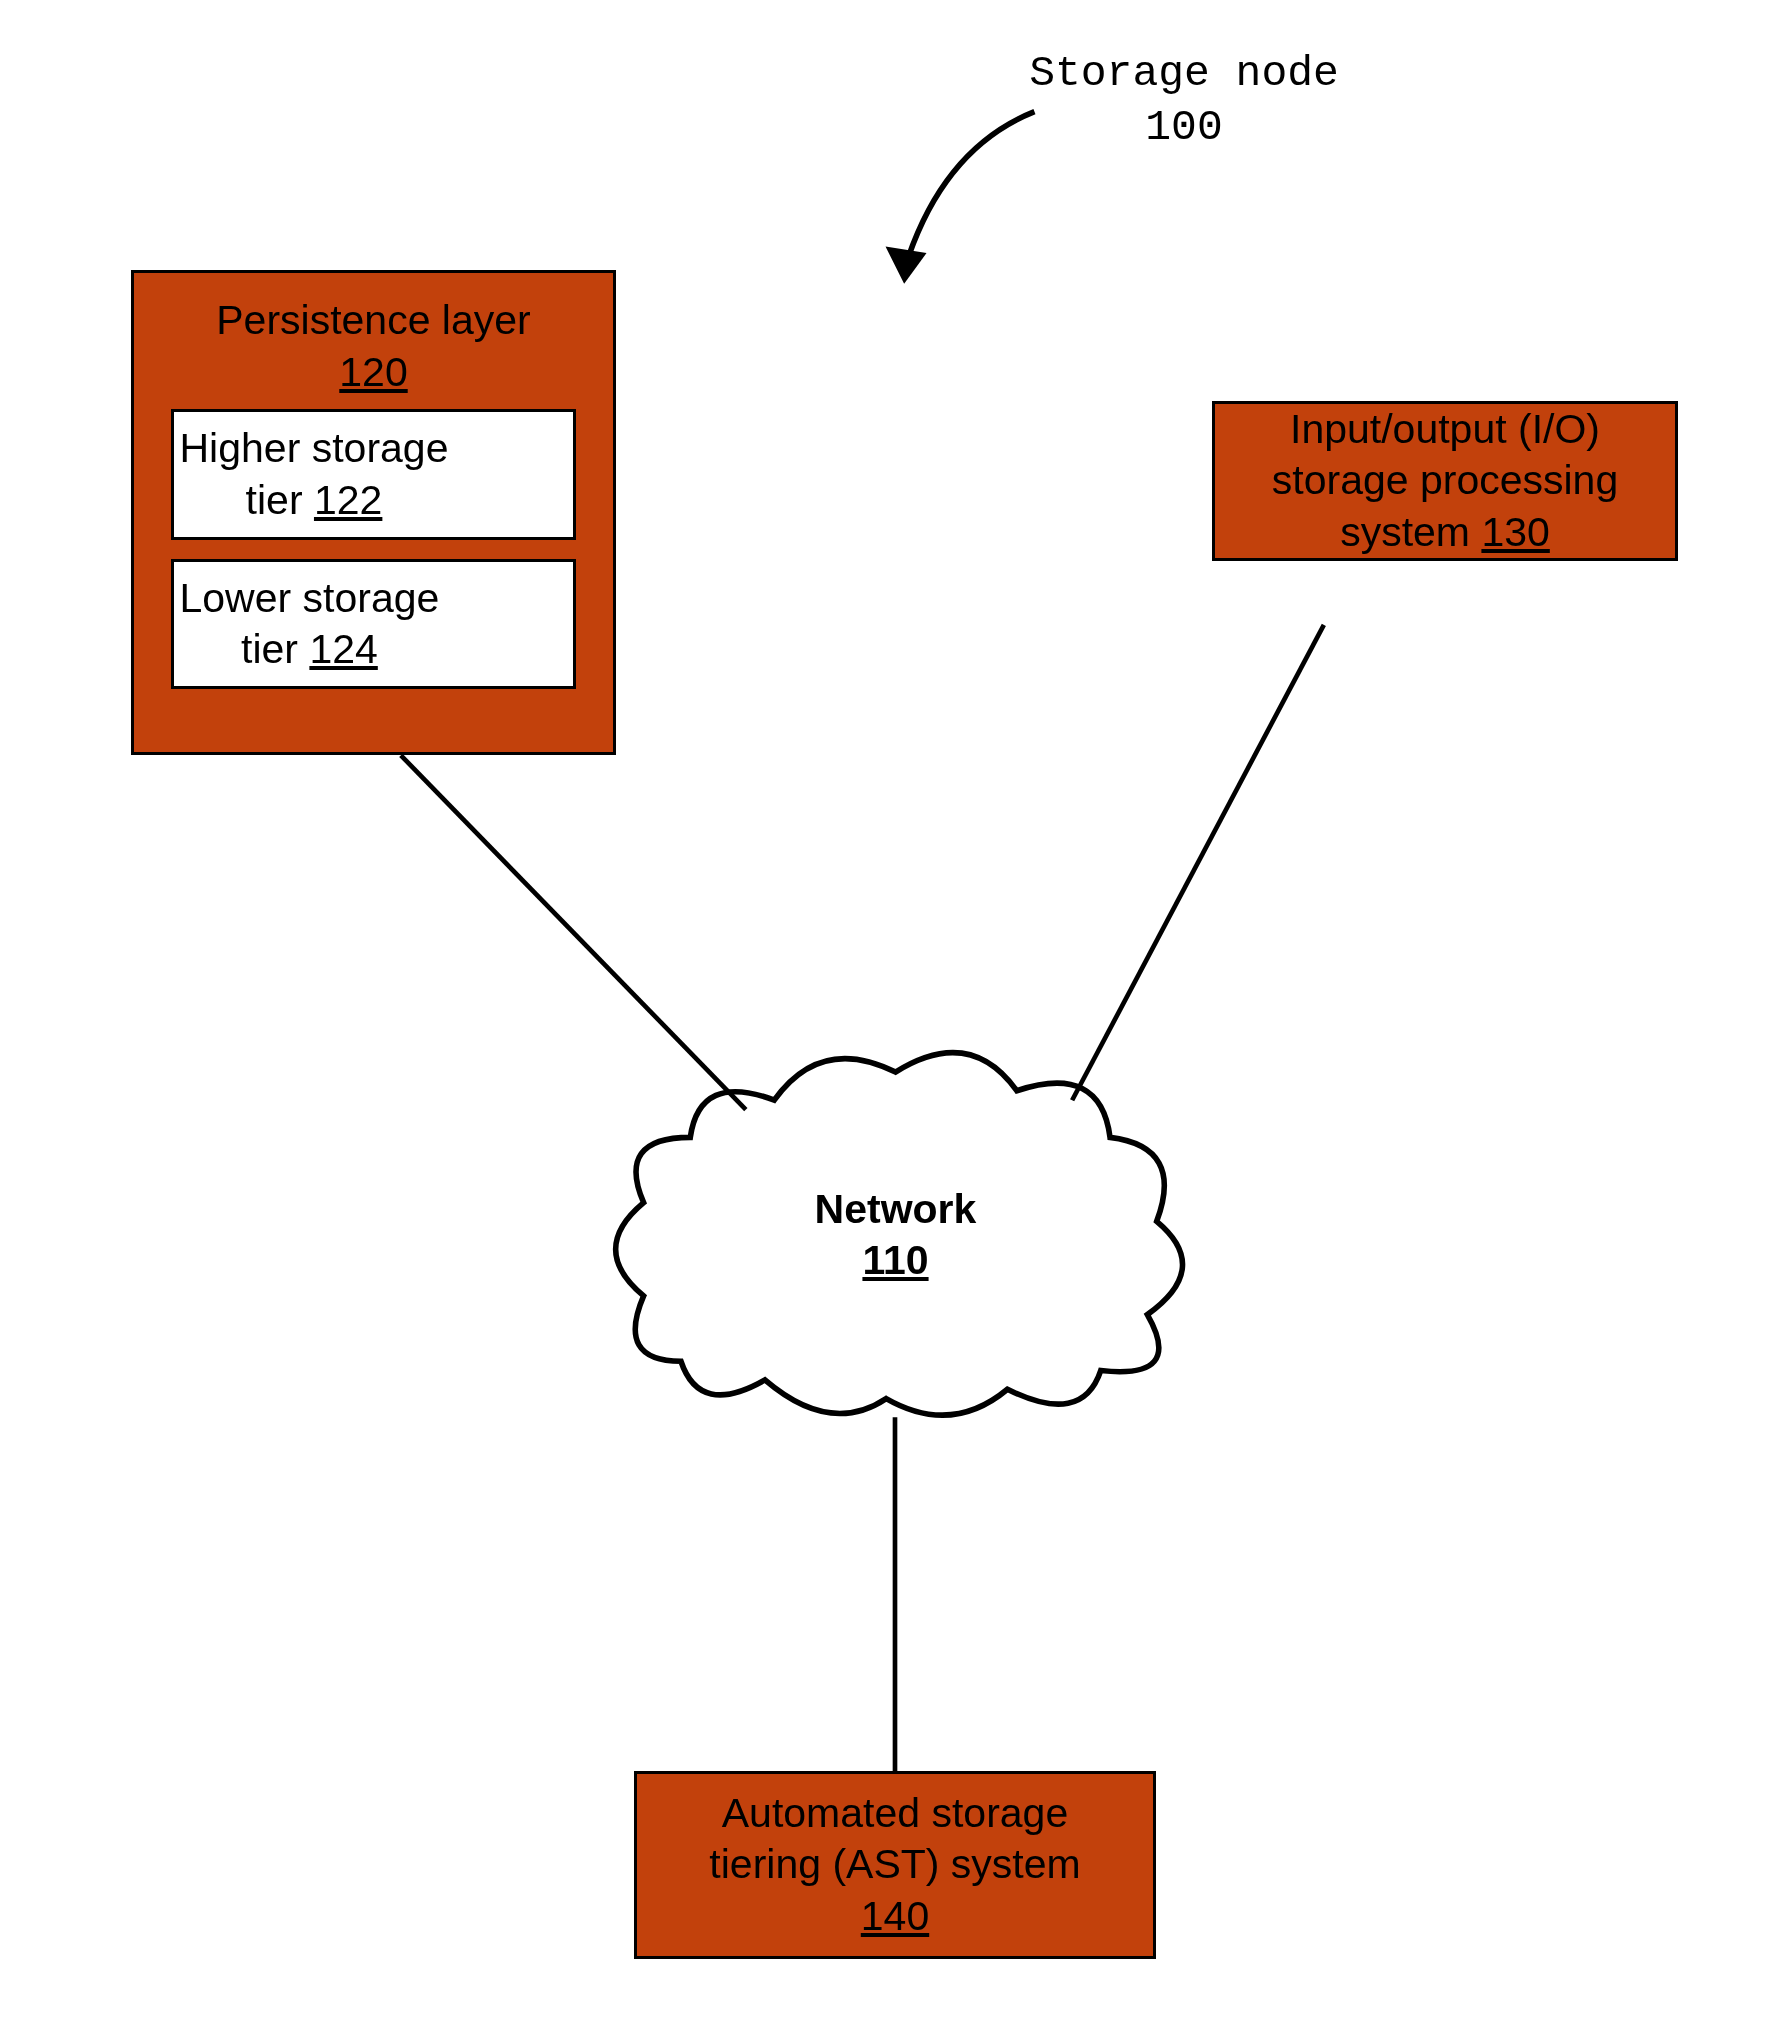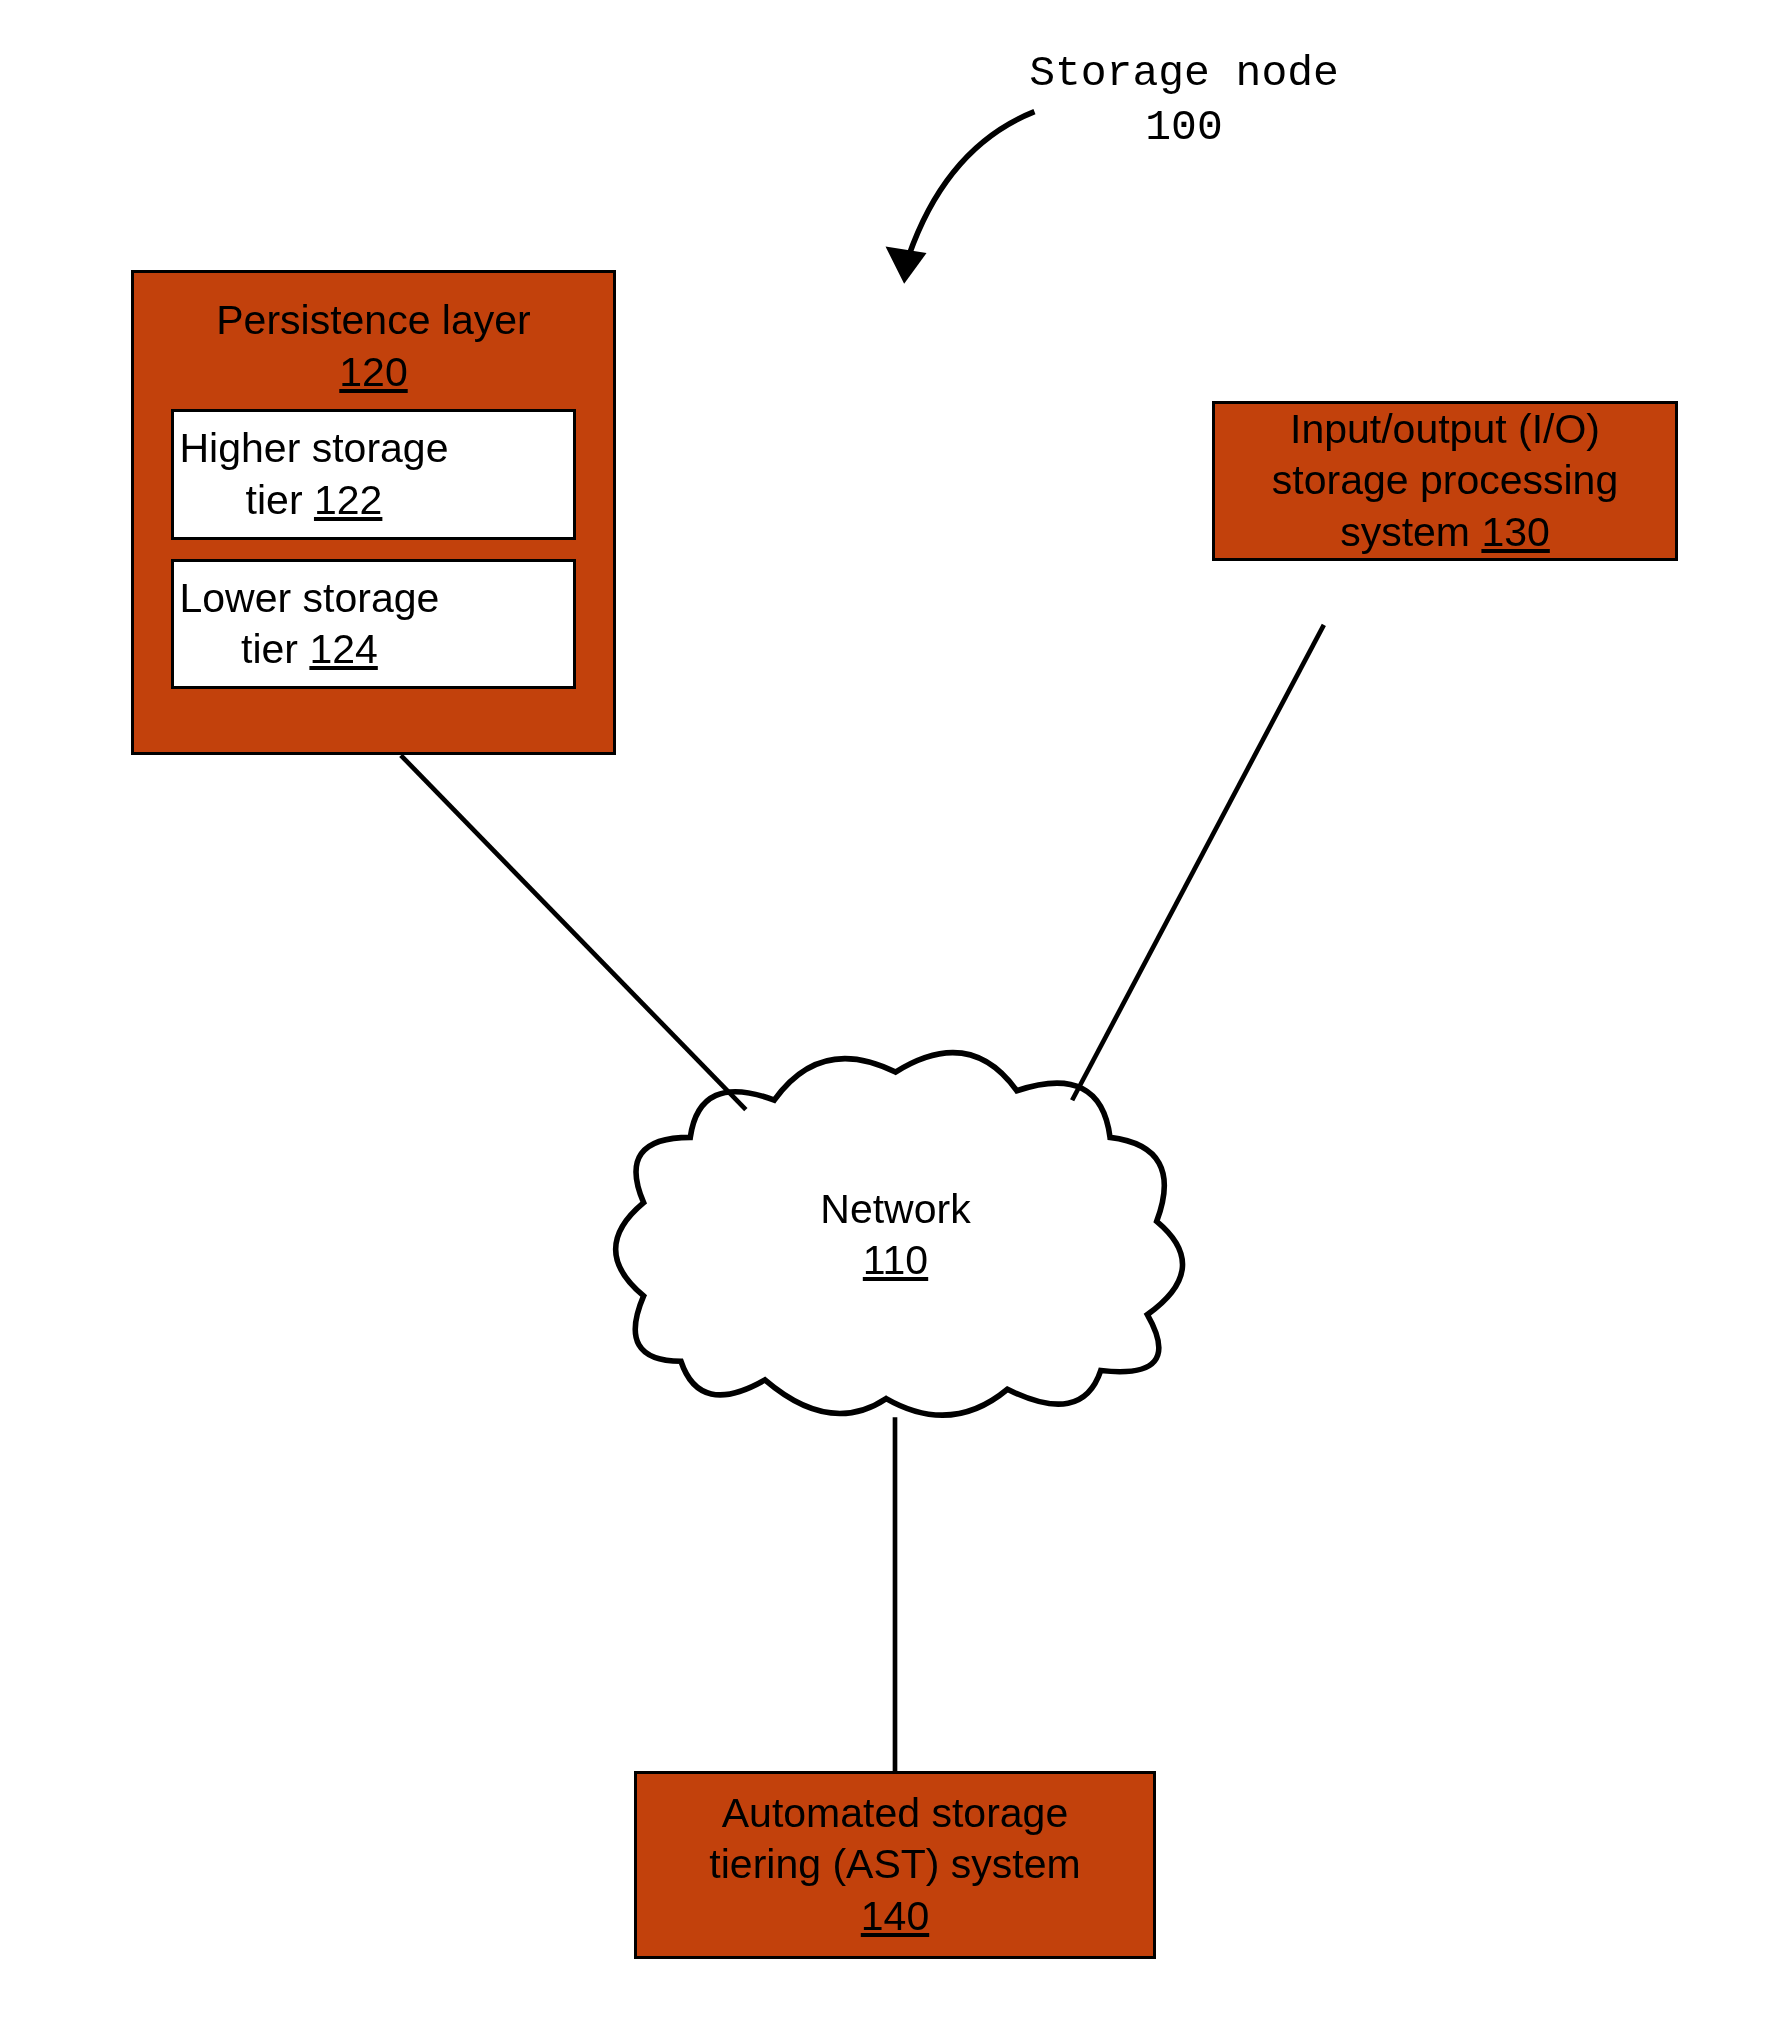--- a/index.html
+++ b/index.html
@@ -105,21 +105,21 @@
   </div>
 
   <div class="box" style="left:1212px; top:401px; width:466px; height:160px;">
     <div class="label">
       <span>Input/output (I/O)</span><br>
       <span>storage processing</span><br>
       <span>system </span><span class="ref">130</span>
     </div>
   </div>
 
-  <div class="cloud-wrap" style="left:597px; top:1016px; width:597px; height:420px;">
+  <div class="cloud-wrap" style="left:597px; top:1016px; width:597px; height:420px;font-weight:bold;">
     <svg width="597" height="420" viewBox="0 0 640 450">
       <path d="M 180 390
                Q 110 430 90 370
                Q 20 370 50 300
                Q -10 250 50 200
                Q 20 130 100 130
                Q 110 60 190 90
                Q 240 20 320 60
                Q 400 10 450 80
                Q 540 50 550 130

